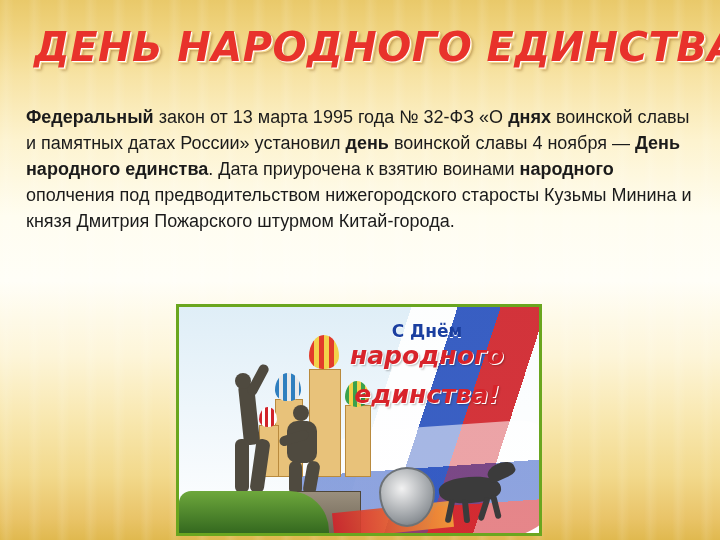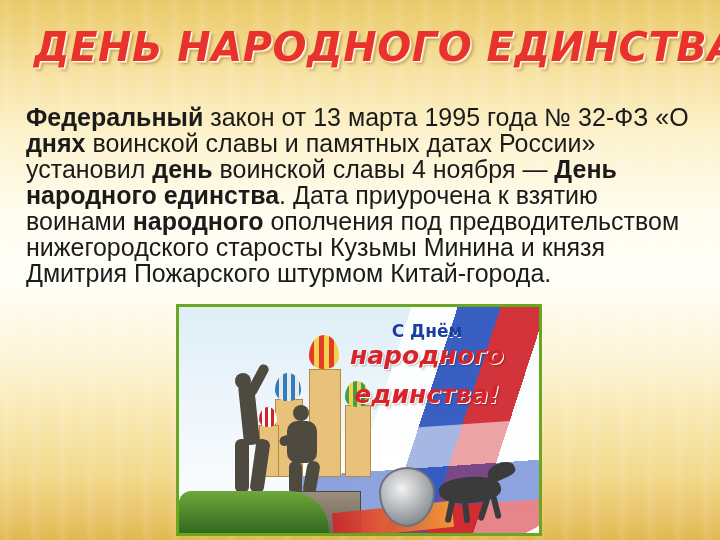--- a/index.html
+++ b/index.html
@@ -72,21 +72,21 @@
       2px 2px 0 #f7d98f,
       3px 3px 3px rgba(120,70,10,0.45);
     white-space: nowrap;
   }
   .body-text {
     position: absolute;
     left: 26px;
     top: 104px;
     width: 676px;
     font-family: "Liberation Sans", sans-serif;
-    font-size: 25px;
+    font-size: 18px;
     line-height: 26px;
     color: #1b1b1b;
     text-align: left;
   }
   .body-text .b {
     font-weight: bold;
   }
   .picture-frame {
     position: absolute;
     left: 176px;

